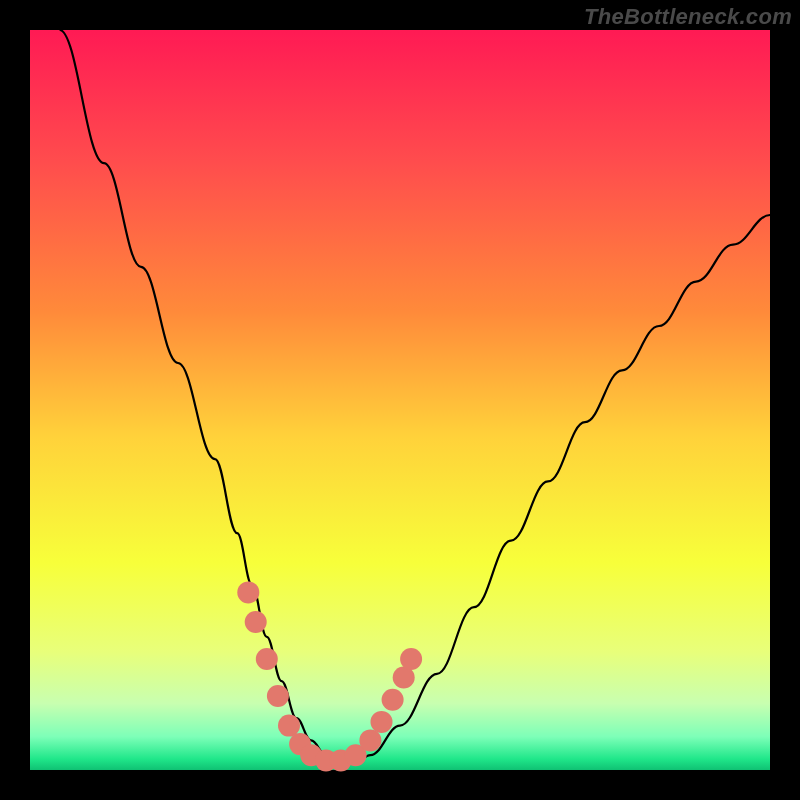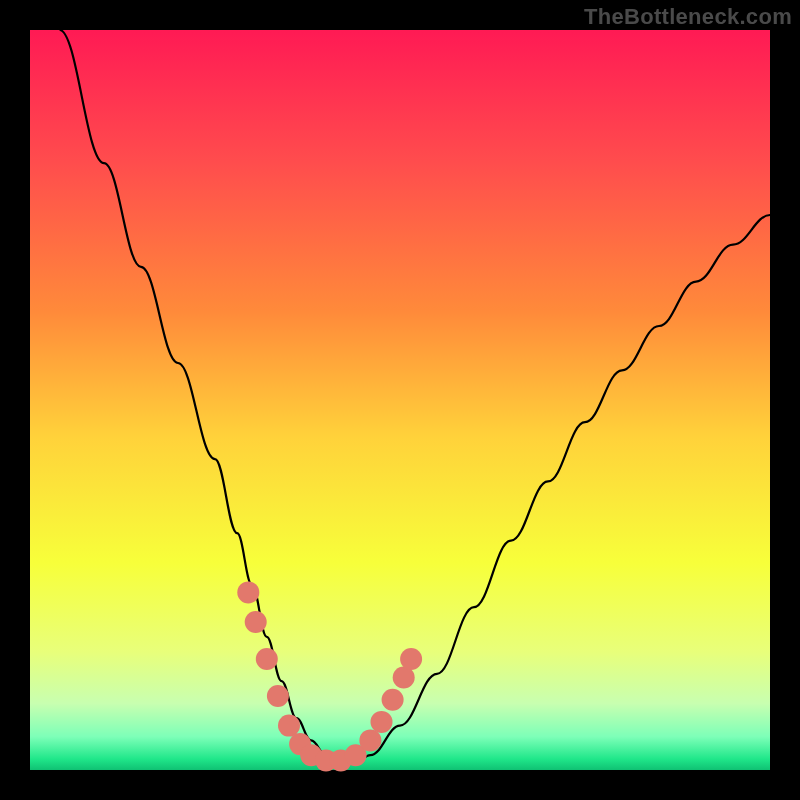--- a/index.html
+++ b/index.html
@@ -9,20 +9,21 @@
     height: 800px;
     background: #000;
     overflow: hidden;
     font-family: Arial, Helvetica, sans-serif;
   }
   .chart-wrap {
     position: relative;
     width: 800px;
     height: 800px;
     background: #000;
+    font-style: italic;
   }
   .watermark {
     position: absolute;
     top: 4px;
     right: 8px;
     color: #4a4a4a;
     font-size: 22px;
     font-weight: 600;
     letter-spacing: 0.3px;
     user-select: none;

